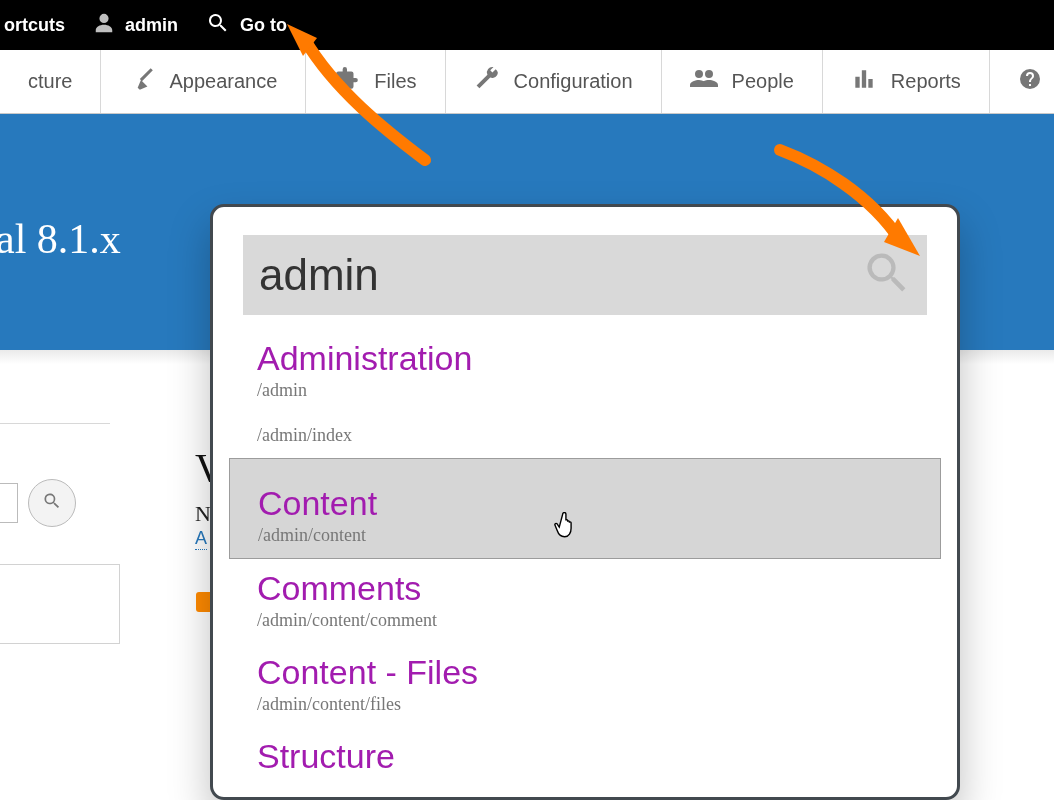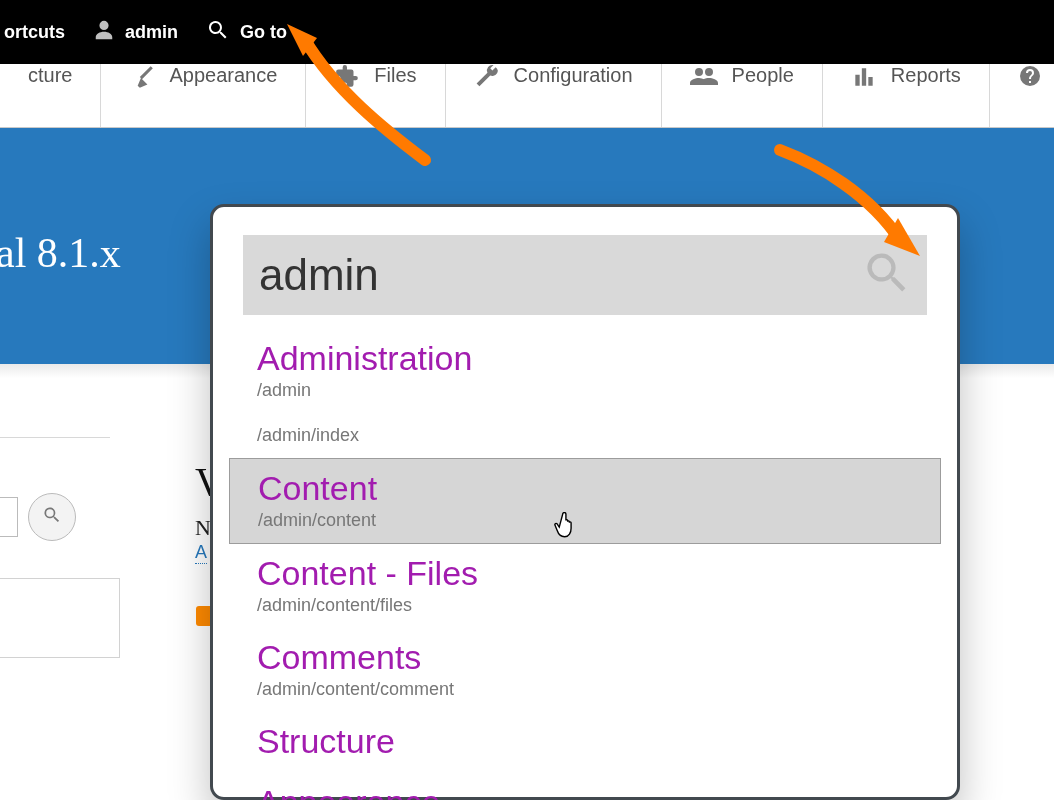--- a/index.html
+++ b/index.html
@@ -8,21 +8,21 @@
       background: #fff;
       width: 1054px;
       height: 800px;
       overflow: hidden;
       position: relative;
     }
     
     .topbar {
       background:#000;
       color:#fff;
-      height:64px;
+      height:50px;
       display:flex;
       align-items:center;
       padding:0 4px;
       gap:28px;
       font-weight:700;
     }
     .topbar-item {
       display:flex;
       align-items:center;
       gap:10px;
@@ -34,21 +34,21 @@
     
     .adminbar {
       background:#fff;
       height:64px;
       border-bottom:1px solid #c9c9c9;
       display:flex;
       align-items:stretch;
     }
     .adminbar-item {
       display:flex;
-      align-items:flex-start;
+      align-items:center;
       gap:14px;
       padding:0 28px;
       border-right:1px solid #d8d8d8;
       color:#555;
       font-size:20px;
       cursor:pointer;
     }
     .adminbar-item svg { fill:#777; }
     
     .hero {
@@ -178,30 +178,31 @@
     .result-list { margin-top:8px; }
     .result {
       padding:10px 14px 12px 14px;
       cursor:pointer;
     }
     .result.hover {
       background:#d6d6d6;
       border:1px solid #9c9c9c;
       margin:0 0 0 -14px;
       width:calc(100% + 28px);
-      padding:10px 14px 12px 28px;
+      padding:25px 14px 12px 28px;
     }
     .result-title {
       font-size:34px;
       color:#a21caf;
     }
     .result-path {
       font-size:18px;
       color:#777;
       margin-top:2px;
+      font-family:Liberation Serif, serif;
     }
     
     .arrow {
       position:absolute;
       pointer-events:none;
     }
     
     .hand-cursor {
       position:absolute;
       left:554px;top:512px;
@@ -325,26 +326,26 @@
         <div class="result-path">/admin</div>
       </div>
       <div class="result">
         <div class="result-path">/admin/index</div>
       </div>
       <div class="result hover">
         <div class="result-title">Content</div>
         <div class="result-path">/admin/content</div>
       </div>
       <div class="result">
+        <div class="result-title">Comments</div>
+        <div class="result-path">/admin/content/comment</div>
+      </div>
+      <div class="result">
         <div class="result-title">Content - Files</div>
         <div class="result-path">/admin/content/files</div>
-      </div>
-      <div class="result">
-        <div class="result-title">Comments</div>
-        <div class="result-path">/admin/content/comment</div>
       </div>
       <div class="result">
         <div class="result-title">Structure</div>
       </div>
       <div class="result">
         <div class="result-title">Appearance</div>
       </div>
     </div>
 </div>
 

